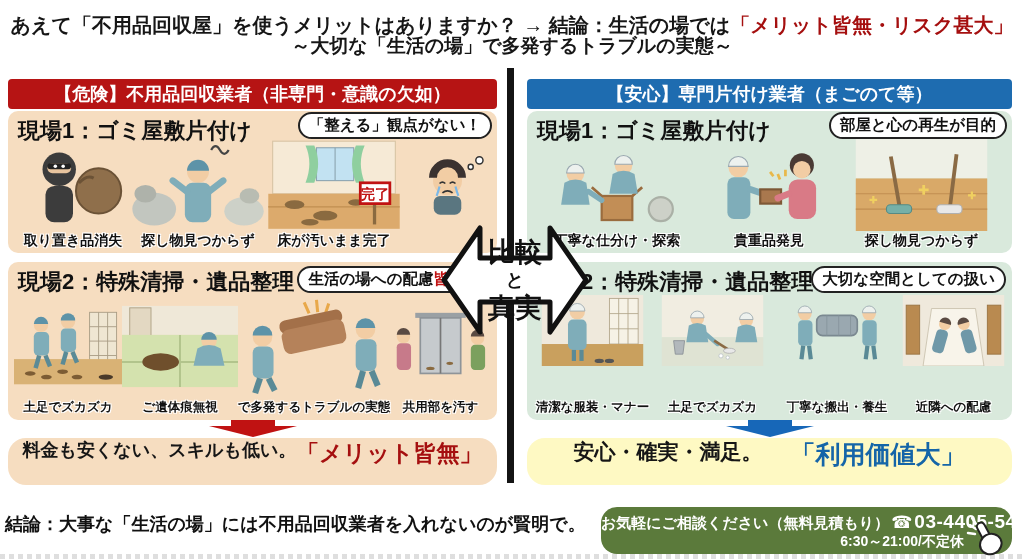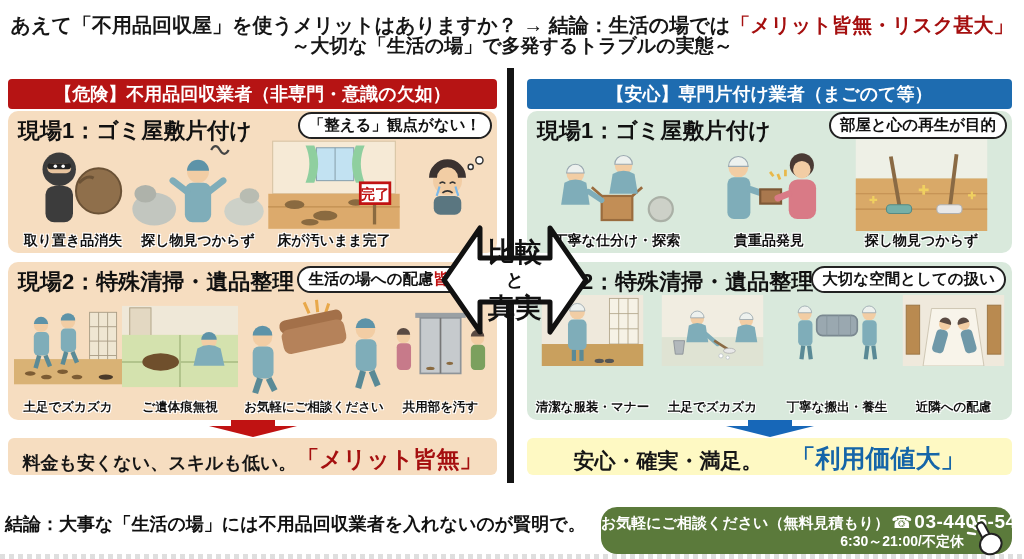--- a/index.html
+++ b/index.html
@@ -36,22 +36,22 @@
   .item{display:flex;flex-direction:column;align-items:center;justify-content:flex-end;}
   .pic{width:100%;flex:1;min-height:0;}
   .pic svg{width:100%;height:100%;display:block;}
   .cap{height:19px;line-height:19px;font-weight:bold;color:#111;white-space:nowrap;
     text-shadow:-1px -1px 0 #fff,1px -1px 0 #fff,-1px 1px 0 #fff,1px 1px 0 #fff;}
   .s1l .cap{font-size:14px;}
   .s2l .cap{font-size:12.5px;}
   .s1r .cap{font-size:14px;}
   .s2r .cap{font-size:12.5px;margin-top:32px;}
   .down-arrow{position:absolute;left:50%;transform:translateX(-50%);top:341px;width:88px;height:17px;}
-  .result{position:absolute;left:0;right:0;top:359px;height:37px;border-radius:6px;
-    display:flex;align-items:flex-end;justify-content:center;white-space:nowrap;}
+  .result{position:absolute;left:0;right:0;top:359px;height:47px;border-radius:18px;
+    display:flex;align-items:flex-start;justify-content:center;white-space:nowrap;}
   #left-panel .result{background:#f6ddc0;}
   #right-panel .result{background:#fef9c3;gap:28px;}
   .result .blk{font-weight:bold;color:#161616;}
   #left-panel .result .blk{font-size:18px;}
   #right-panel .result .blk{font-size:21px;}
   .result .emph{font-weight:bold;}
   #left-panel .result .emph{font-size:23px;color:#a50f0f;}
   #right-panel .result .emph{font-size:25px;color:#1565a8;}
   
   #divider{left:507px;top:68px;width:7px;height:415px;background:#141414;z-index:2;}
@@ -220,21 +220,21 @@
           <rect x="10" y="42" width="17" height="26" rx="5" fill="#7fadb9"></rect>
           <line x1="16" y1="68" x2="12" y2="80" stroke="#5a8a96" stroke-width="5"></line>
               <line x1="23" y1="68" x2="28" y2="78" stroke="#5a8a96" stroke-width="5"></line>
           <circle cx="102" cy="28" r="8" fill="#f2cda4"></circle>
               <path d="M94 27 a8 8 0 0 1 16 0 z" fill="#5d93a8"></path>
           <rect x="94" y="36" width="17" height="26" rx="5" fill="#7fadb9"></rect>
           <line x1="100" y1="62" x2="96" y2="76" stroke="#5a8a96" stroke-width="5"></line>
               <line x1="107" y1="62" x2="112" y2="74" stroke="#5a8a96" stroke-width="5"></line>
         </svg>
           </div>
-        <div class="cap">お気軽にご相談ください</div>
+        <div class="cap">で多発するトラブルの実態</div>
       </div>
       <div class="item" style="width:101px">
         <div class="pic">
             <svg viewBox="0 0 120 84">
           <rect x="30" y="2" width="60" height="6" fill="#9aa0a4"></rect>
           <rect x="36" y="8" width="48" height="66" fill="#c6cacd" stroke="#8e9499" stroke-width="2"></rect>
           <line x1="60" y1="8" x2="60" y2="74" stroke="#777" stroke-width="2"></line>
           <ellipse cx="48" cy="68" rx="5" ry="2" fill="#8a6a40"></ellipse>
               <ellipse cx="71" cy="62" rx="4" ry="2" fill="#8a6a40"></ellipse>
           <circle cx="16" cy="30" r="8" fill="#f2cda4"></circle>

